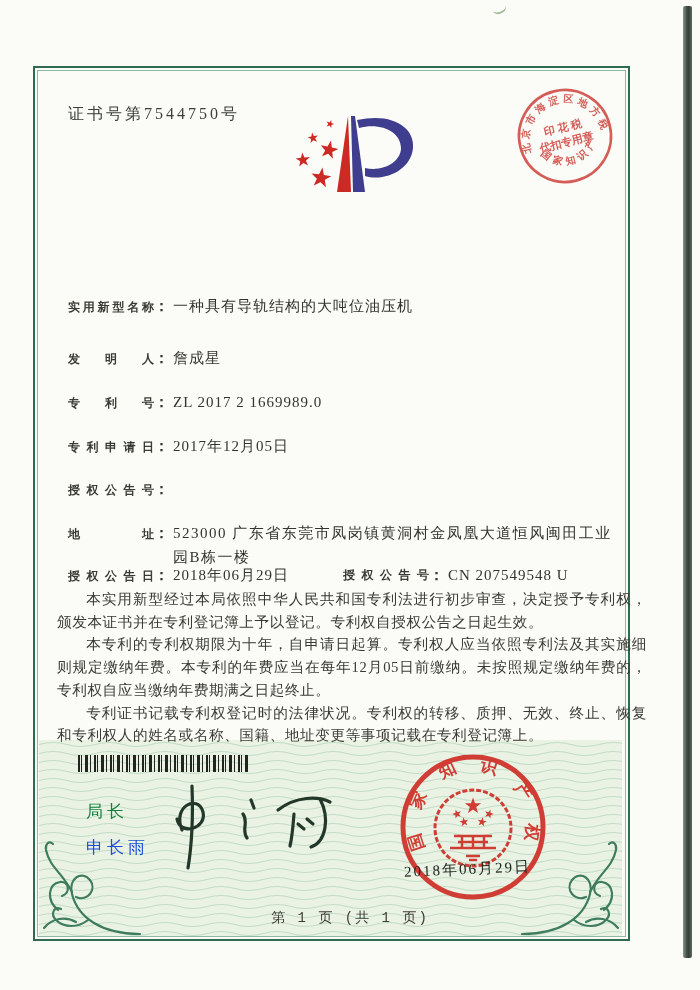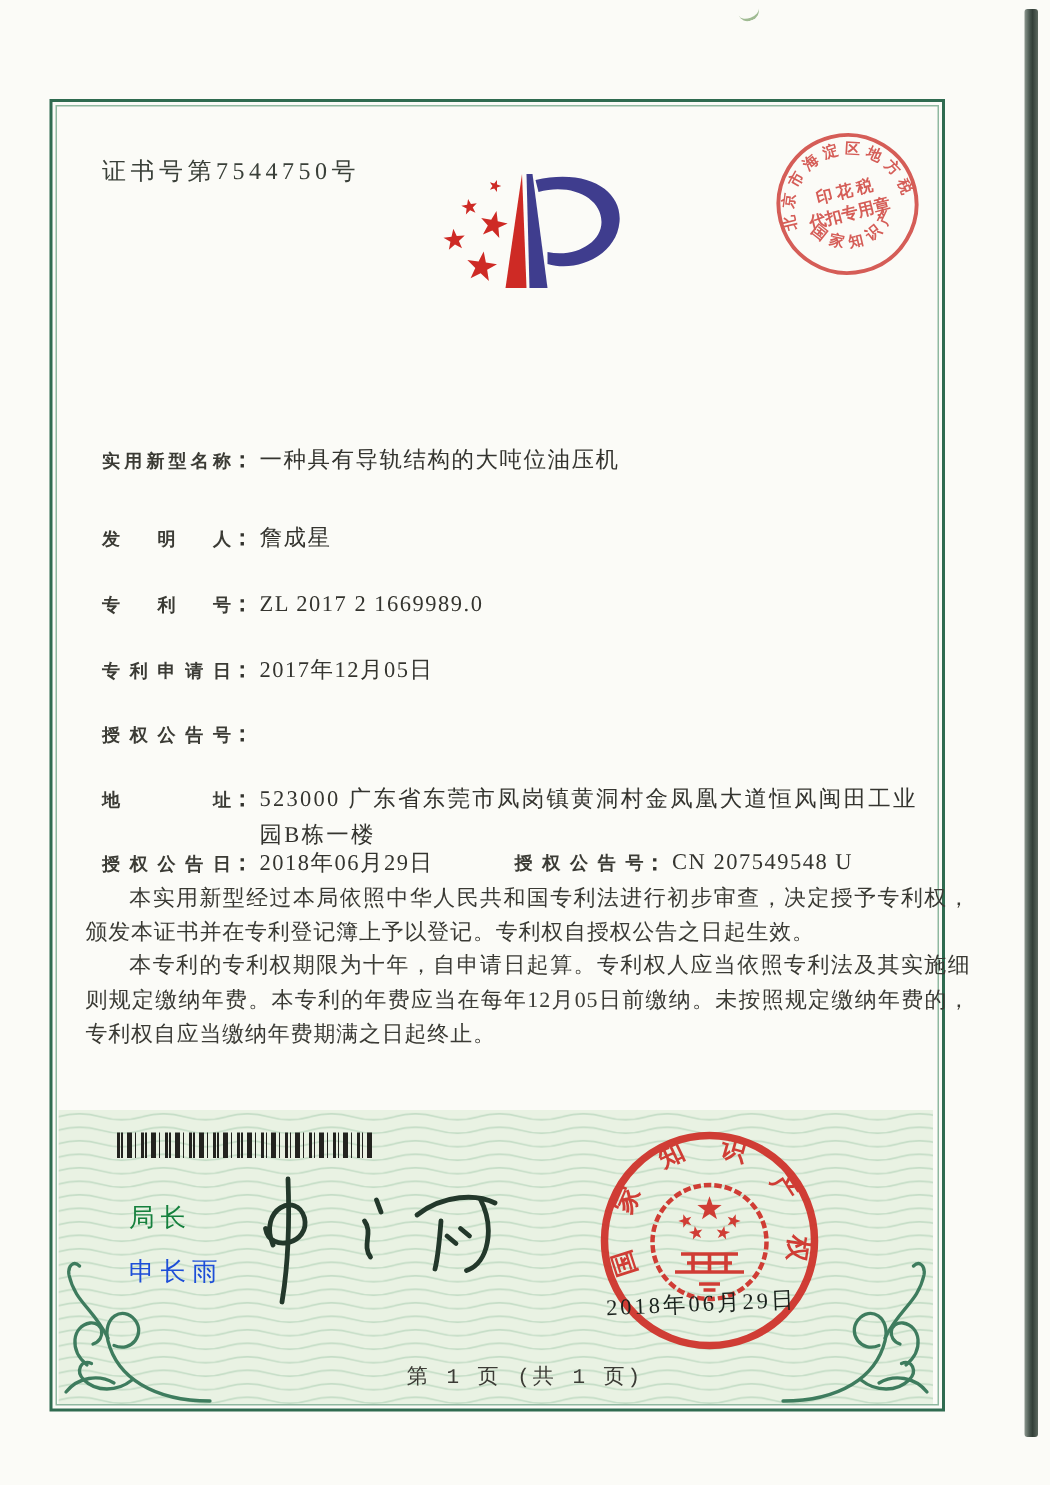--- a/index.html
+++ b/index.html
@@ -140,20 +140,21 @@
       <span class="pair2">
         <span class="flabel">授权公告号</span>
           <span class="fcolon">：</span>
         <span class="fvalue">CN 207549548 U</span>
       </span>
     </div>
 
     <div class="paras">
       <p>本实用新型经过本局依照中华人民共和国专利法进行初步审查，决定授予专利权，颁发本证书并在专利登记簿上予以登记。专利权自授权公告之日起生效。</p>
       <p>本专利的专利权期限为十年，自申请日起算。专利权人应当依照专利法及其实施细则规定缴纳年费。本专利的年费应当在每年12月05日前缴纳。未按照规定缴纳年费的，专利权自应当缴纳年费期满之日起终止。</p>
+      <p>专利证书记载专利权登记时的法律状况。专利权的转移、质押、无效、终止、恢复和专利权人的姓名或名称、国籍、地址变更等事项记载在专利登记簿上。</p>
     </div>
 
     <div class="barcode"></div>
 
     <div class="signer-title">局长</div>
     <div class="signer-name">申长雨</div>
 
     <div class="signature">
       <svg width="210" height="105" viewBox="0 0 210 105">
         <g fill="none" stroke="#23382b" stroke-width="3.2" stroke-linecap="round" stroke-linejoin="round">

